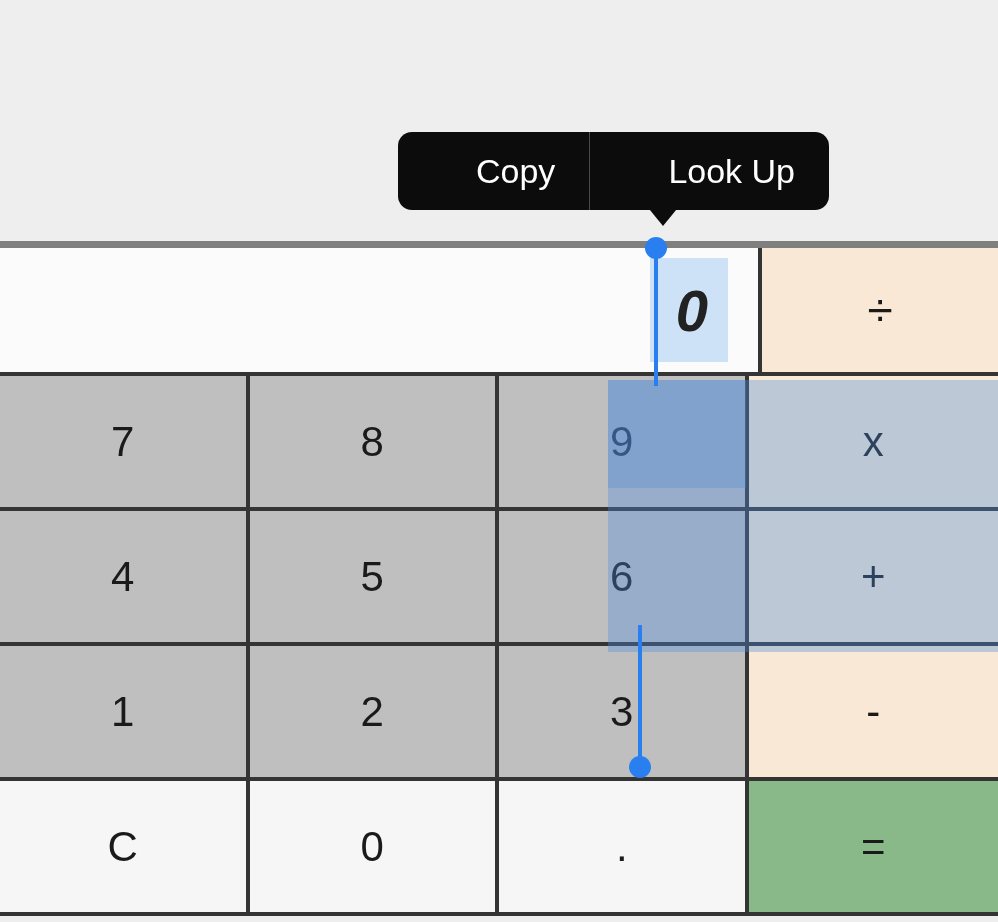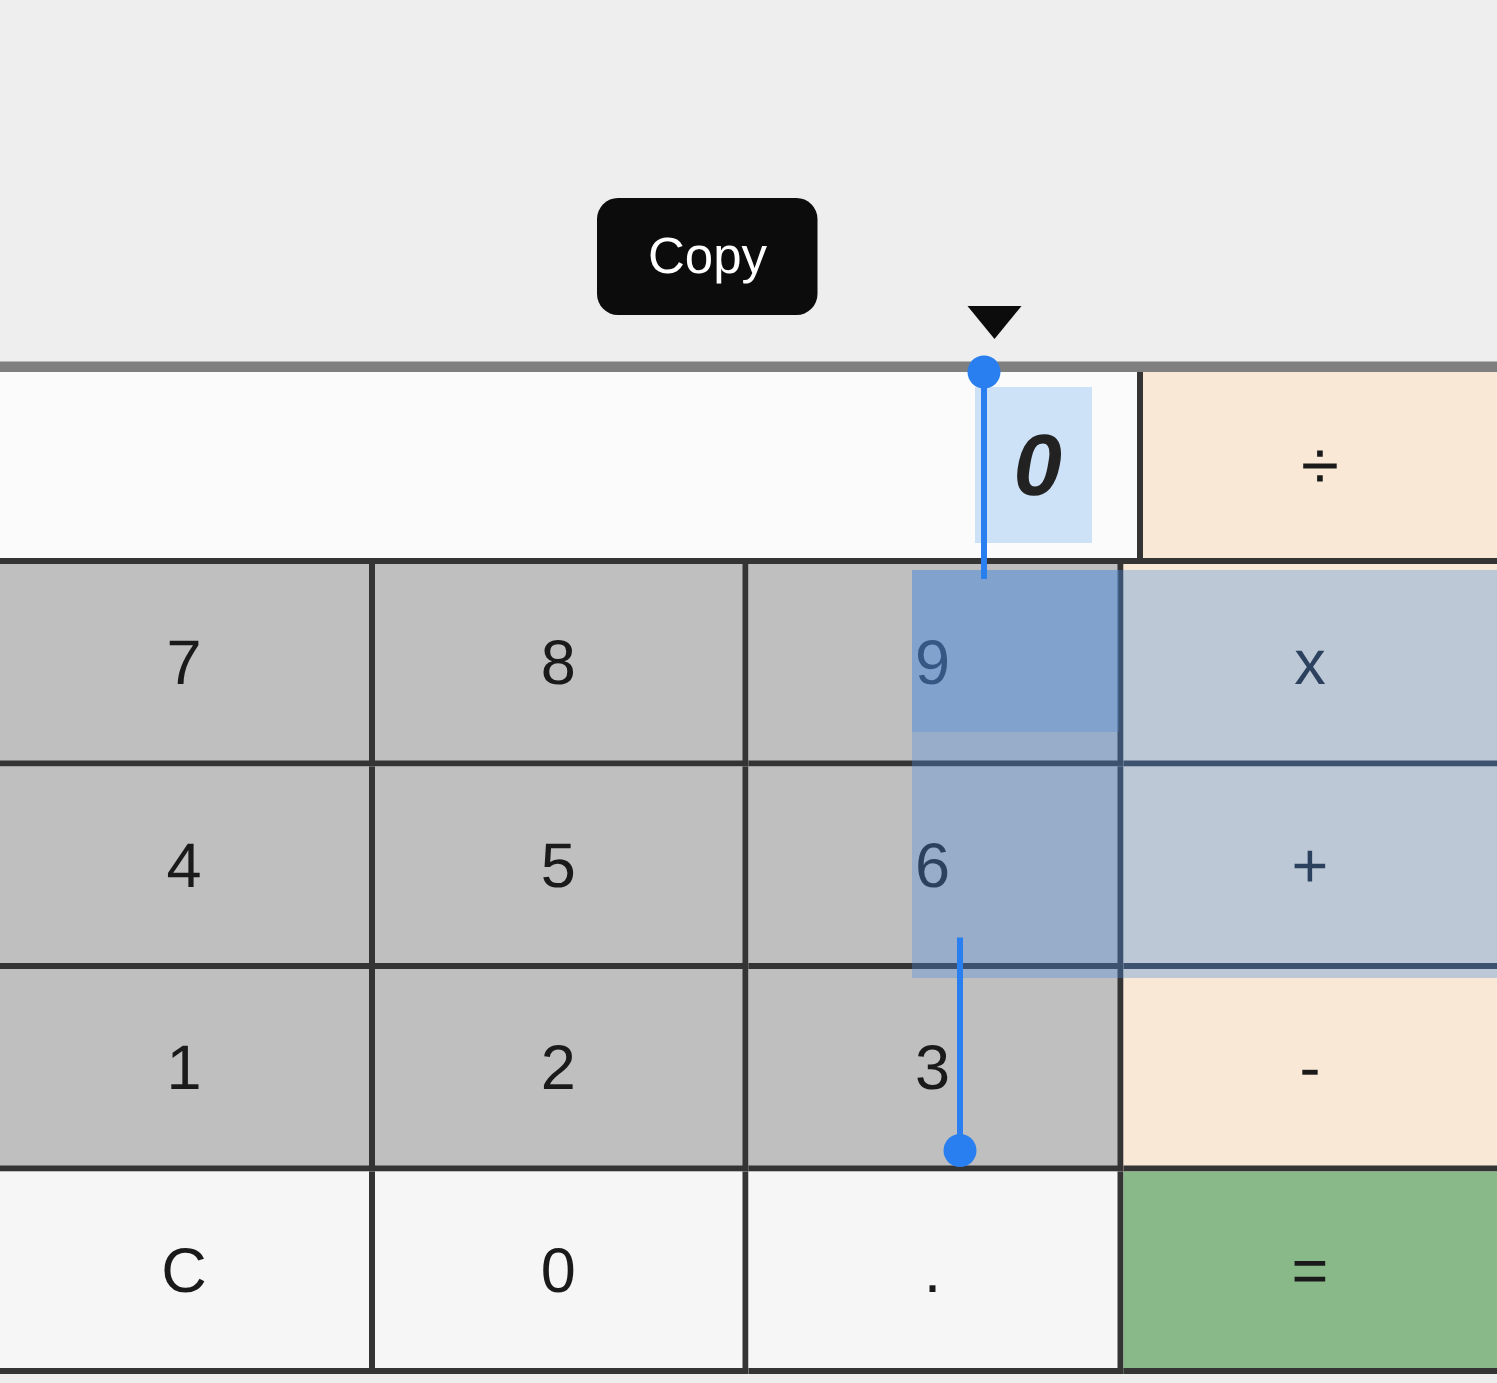--- a/index.html
+++ b/index.html
@@ -166,20 +166,21 @@
       align-items: stretch;
     }
     .context-menu-item {
       color: #fff;
       font-size: 34px;
       padding: 0 34px;
       display: flex;
       align-items: center;
       cursor: pointer;
       border-right: 1px solid #4a4a4a;
+      margin-left: 44px;
     }
     .context-menu-item:last-child {
       border-right: none;
     }
     .context-menu-arrow {
       position: absolute;
       left: 645px;
       top: 204px;
       width: 0;
       height: 0;
@@ -227,14 +228,15 @@
 <div class="selection-overlay"></div>
 <div class="selection-overlay-inner"></div>
 
 <div class="selection-line-top"></div>
 <div class="selection-dot-top"></div>
 <div class="selection-line-bottom"></div>
 <div class="selection-dot-bottom"></div>
 
 <div class="context-menu">
   <div class="context-menu-item">Copy</div>
+  <div class="context-menu-item">Look Up</div>
 </div>
 <div class="context-menu-arrow"></div>
 
 </body></html>

